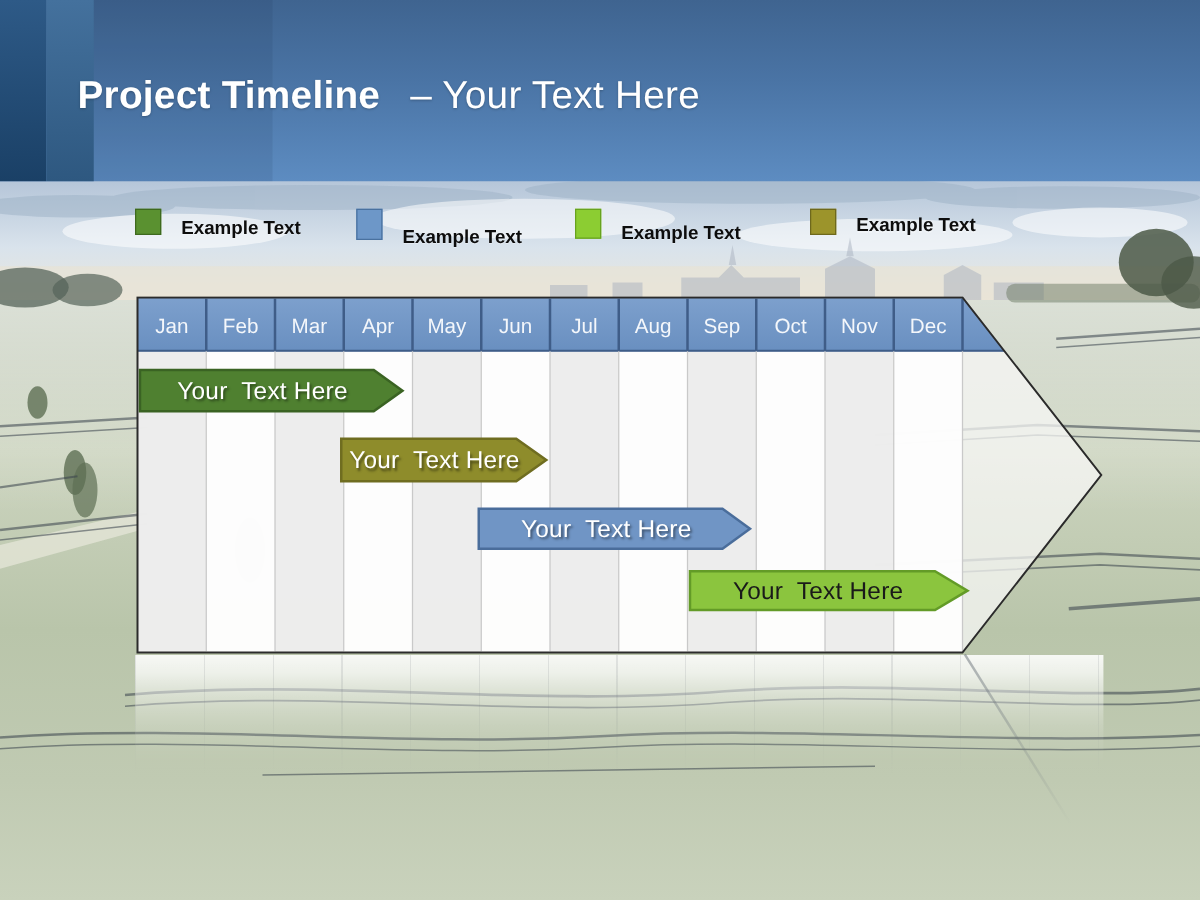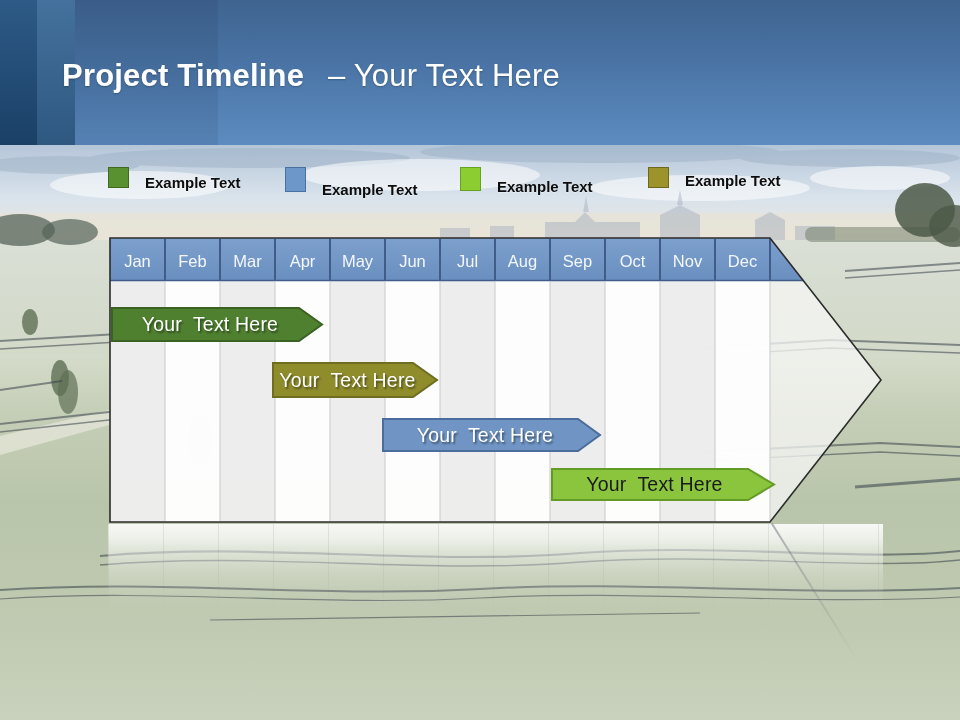--- a/index.html
+++ b/index.html
@@ -38,21 +38,21 @@
   .legend-item{position:absolute;top:0;display:flex;align-items:flex-end;}
   .swatch{display:inline-block;width:21px;border-style:solid;border-width:1.5px;flex:0 0 auto;}
   .legend-label{margin-left:16px;font-size:15px;font-weight:700;color:#0d0d0d;
     position:relative;text-shadow:0 1px 0 rgba(255,255,255,.35);white-space:nowrap;}
 
   
   svg.timeline{position:absolute;left:108px;top:237px;width:775px;height:290px;z-index:4;}
   svg.timeline text{font-family:"Liberation Sans",sans-serif;font-size:16.5px;fill:#f4f7fb;}
 
   
-  .bars-layer{position:absolute;left:0;top:12px;width:960px;height:684px;z-index:5;pointer-events:none;}
+  .bars-layer{position:absolute;left:0;top:0;width:960px;height:684px;z-index:5;pointer-events:none;}
   .bars-layer svg{position:absolute;overflow:visible;}
   .bar-text{font-family:"Liberation Sans",sans-serif;font-size:19.5px;letter-spacing:.2px;white-space:pre;}
   .bar-text.shadowed{text-shadow:1.5px 2px 2px rgba(0,0,0,.45);}
 </style>
 </head>
 <body>
 
 <div class="slide">
 
   <svg class="bg" viewBox="0 0 960 720">

